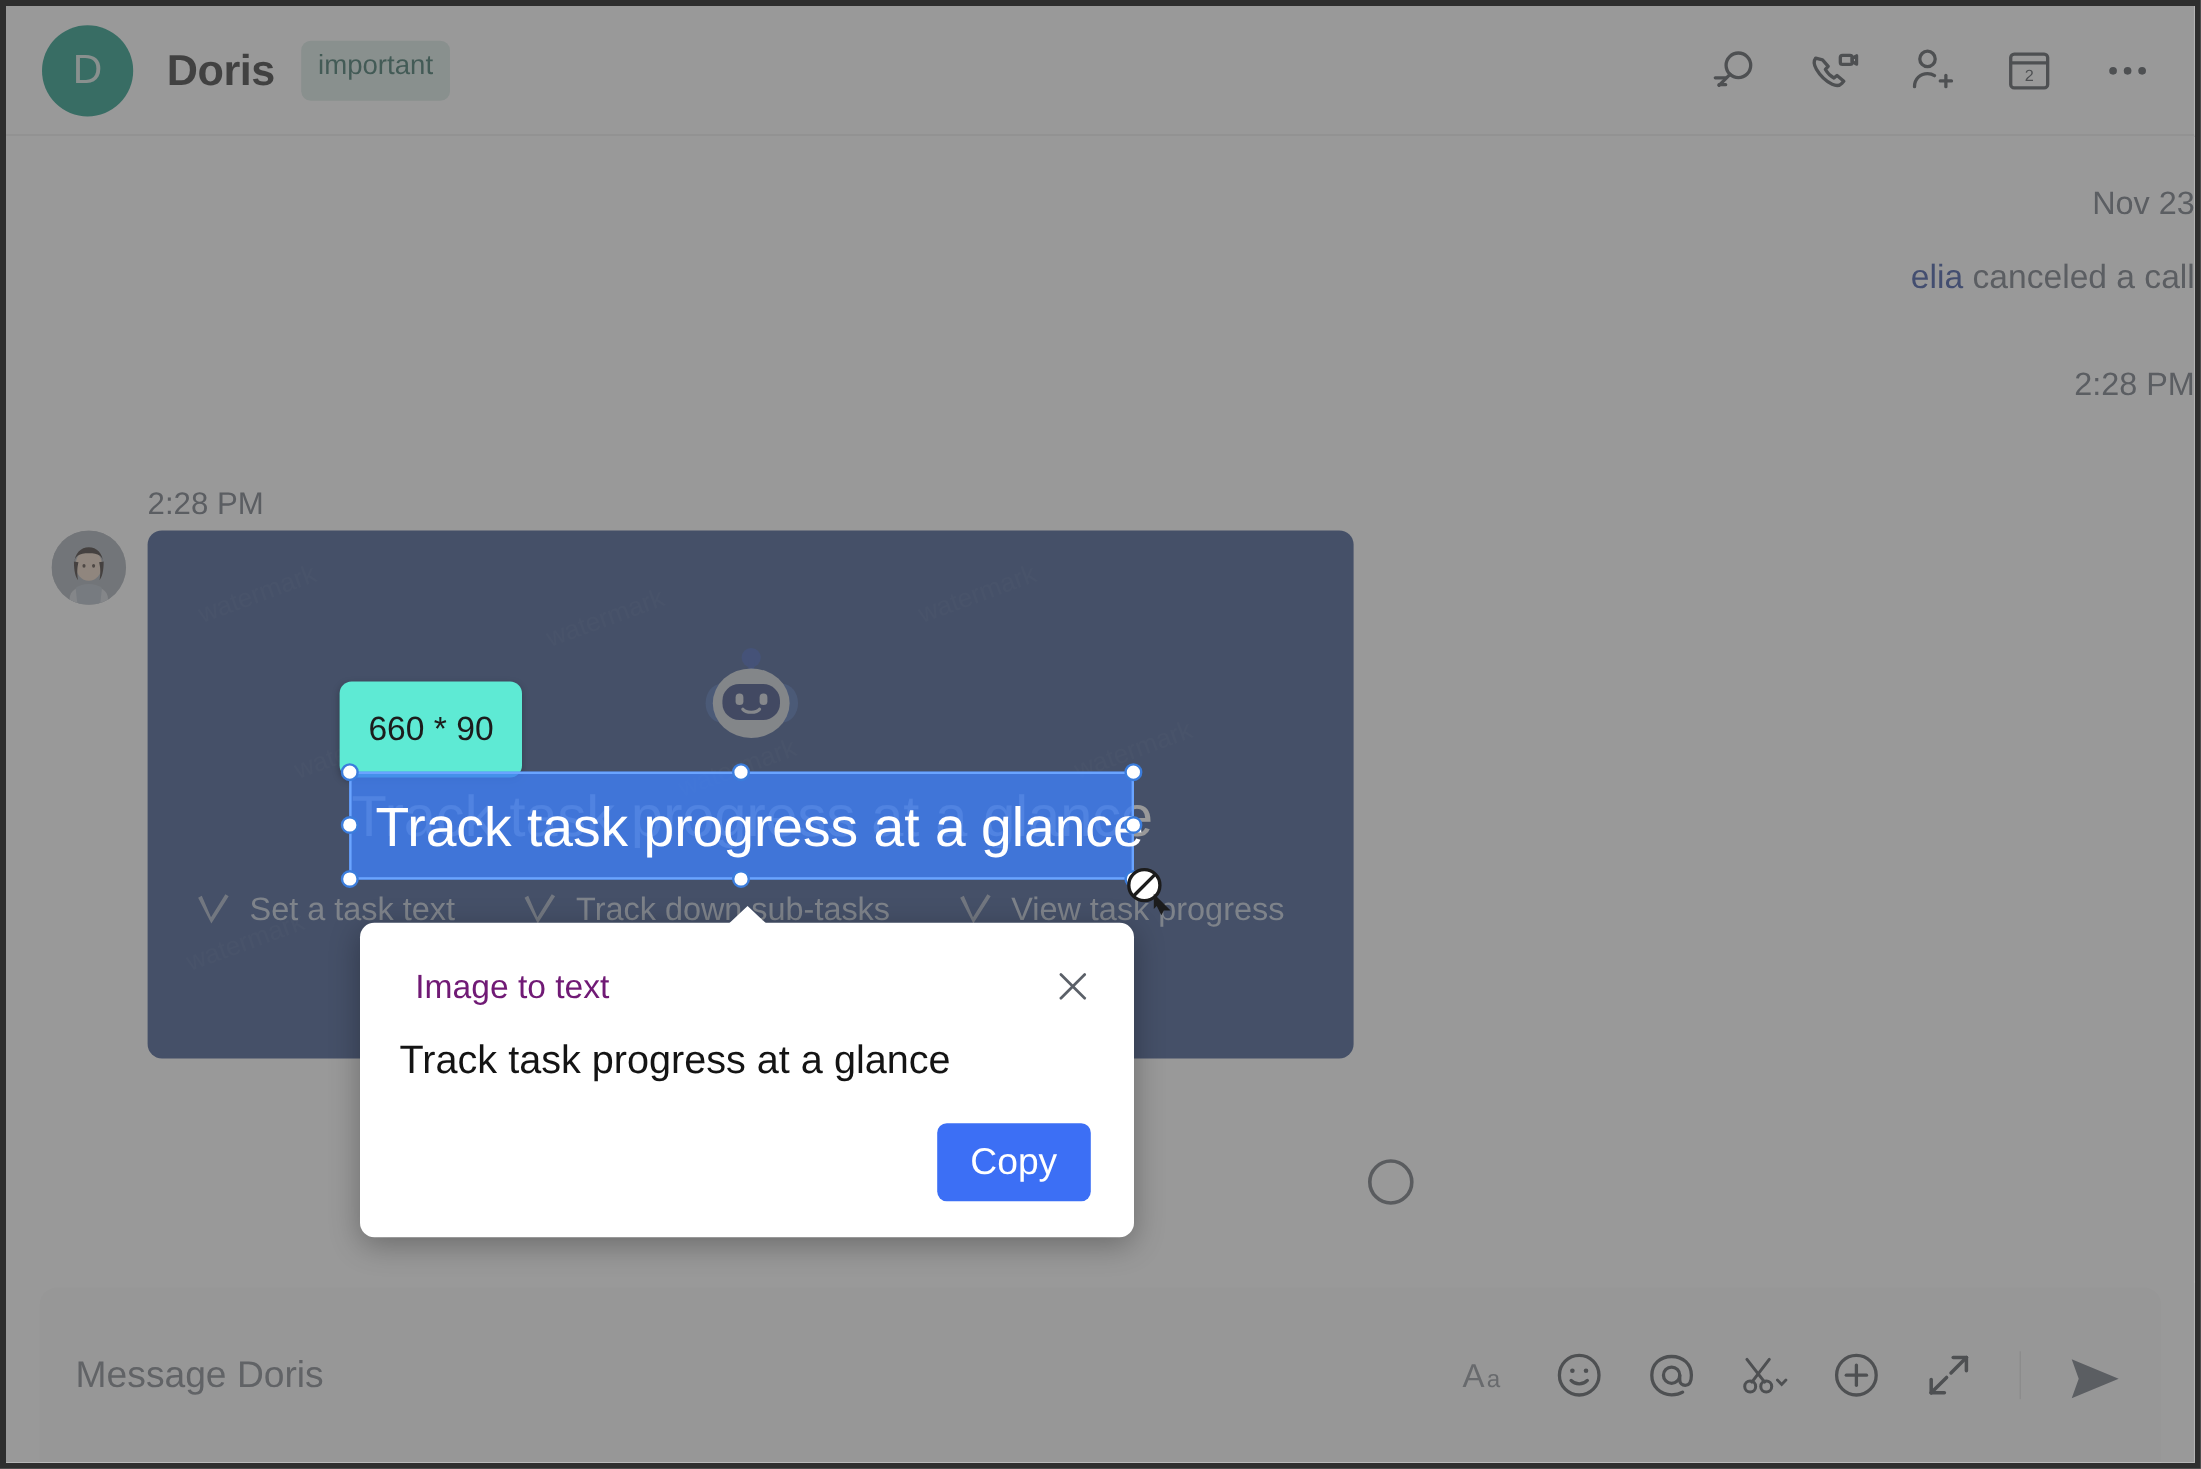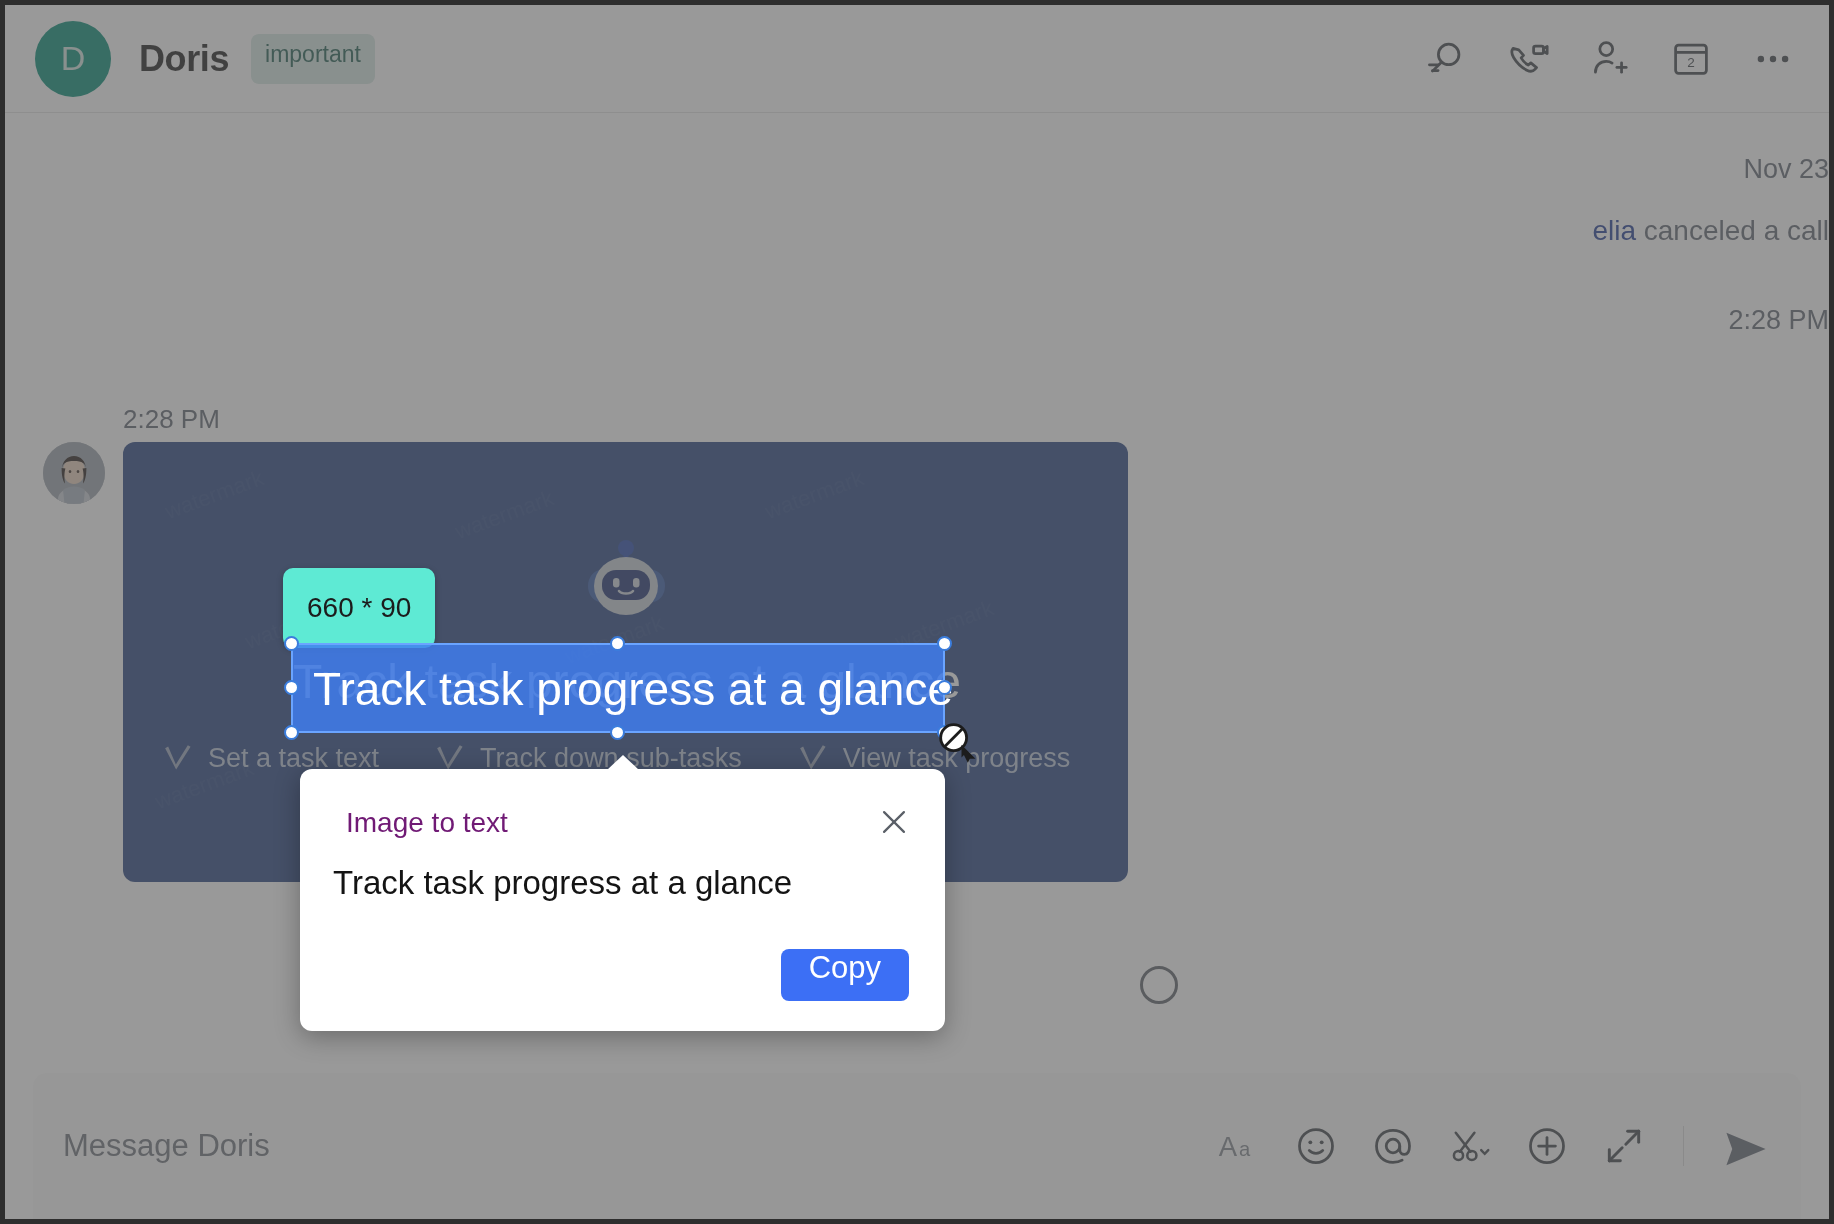--- a/index.html
+++ b/index.html
@@ -276,21 +276,21 @@
   }
   #ocr-copy {
     position: absolute;
     right: 36px; bottom: 30px;
     background: #3c6ff5;
     color: #ffffff;
     border: none;
     border-radius: 8px;
     font-size: 31px;
     font-family: inherit;
-    padding: 1px 28px 15px;
+    padding: 14px 28px 15px;
     cursor: pointer;
   }
 
   
   #composer {
     position: absolute;
     left: 0; right: 0; bottom: 0;
     height: 152px;
     background: #ffffff;
     z-index: 5;

